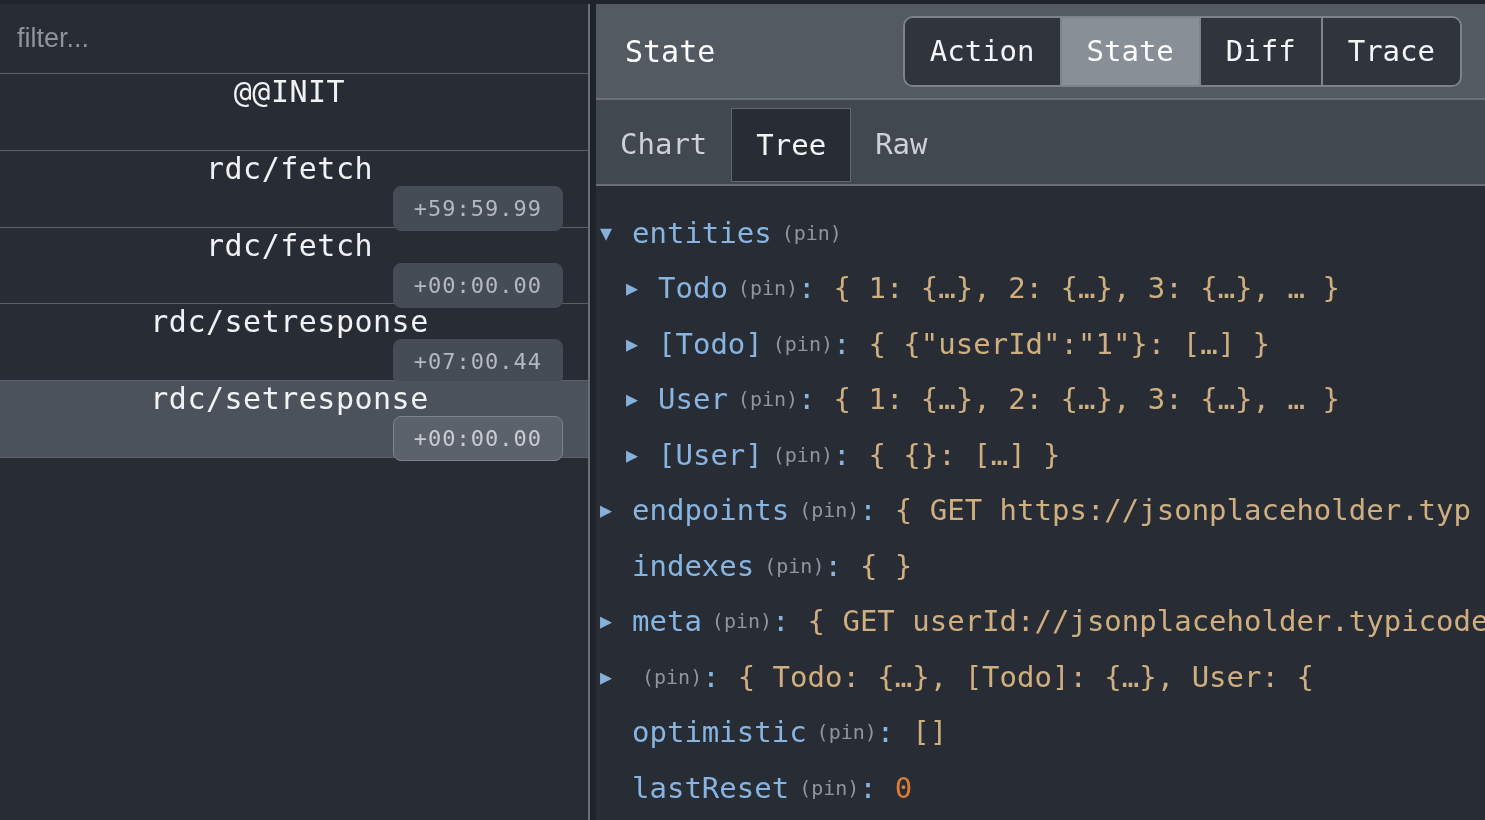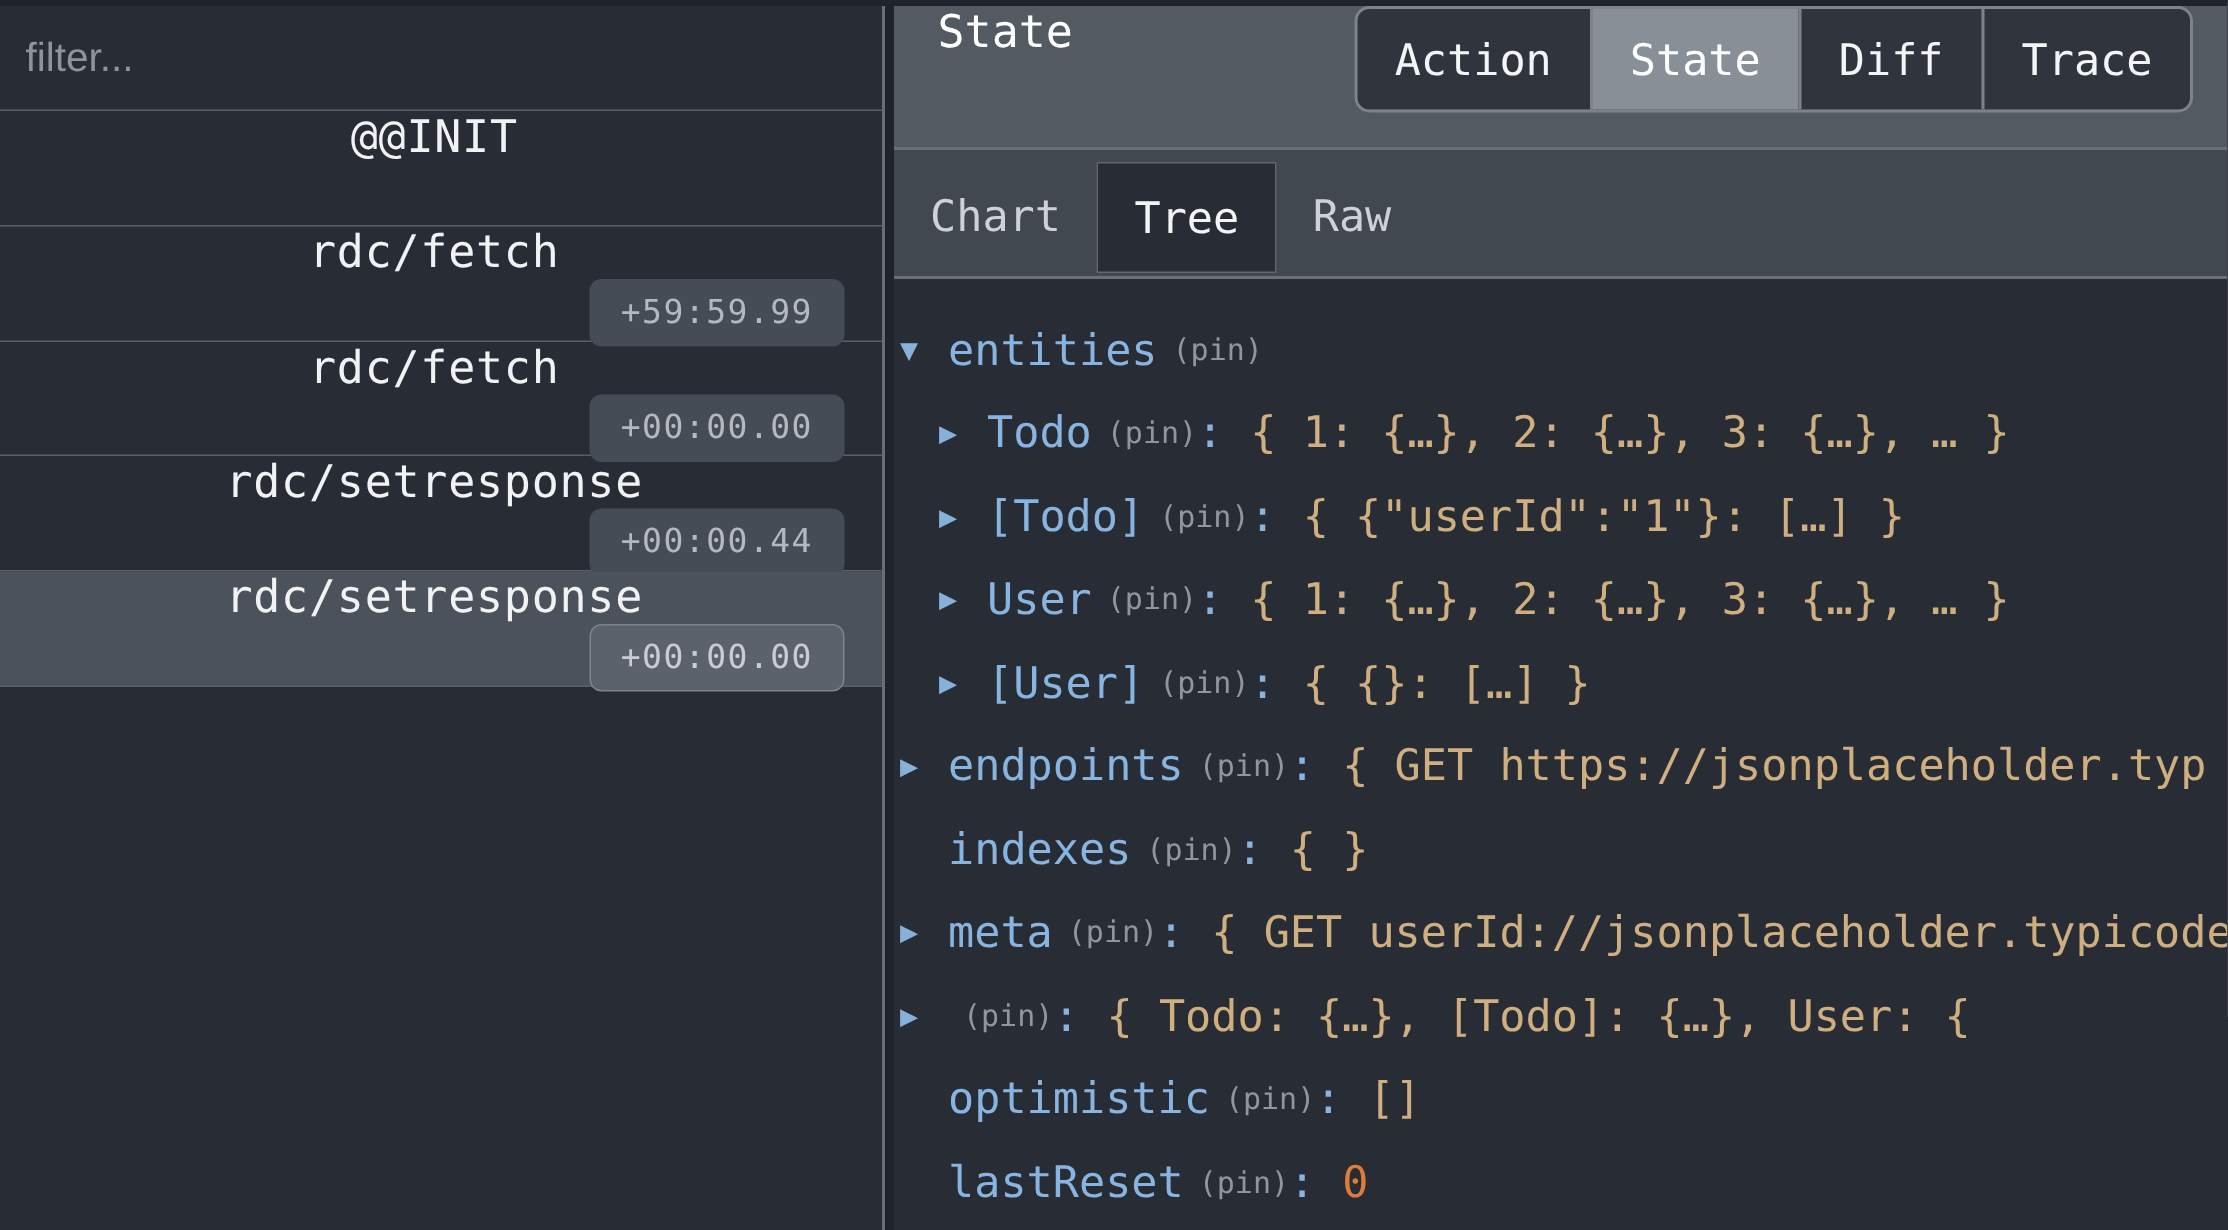--- a/index.html
+++ b/index.html
@@ -1,21 +1,21 @@
 <!DOCTYPE html>
 <html><head>
 <meta charset="utf-8">
 <style>
   * { margin:0; padding:0; box-sizing:border-box; }
   html,body { width:1485px; height:820px; overflow:hidden; background:#1f232a; }
   .app {
     width:1485px; height:820px;
     display:flex;
     border-top:4px solid #1f232a;
-    background:#a3a3a3;
+    background:#000000;
     font-family:"DejaVu Sans Mono","Liberation Mono",monospace;
   }
 
   
   .left-panel {
     width:590px; height:100%;
     background:#282c34;
     border-right:2px solid #686e76;
     display:flex; flex-direction:column;
   }
@@ -51,21 +51,21 @@
   
   .panel-divider { width:6px; height:100%; background:#1f232a; }
 
   
   .right-panel { flex:1; height:100%; display:flex; flex-direction:column; background:#282c34; overflow:hidden; }
 
   .inspector-header {
     height:96px; flex-shrink:0;
     background:#545a62;
     border-bottom:2px solid #6b7077;
-    display:flex; align-items:flex-start;
+    display:flex; align-items:center;
   }
   .inspector-title { margin-left:29px; font-size:30px; color:#ffffff; }
   .btn-group {
     margin-left:auto; margin-right:23px;
     display:flex; height:71px;
     border:2px solid #7d838a; border-radius:10px;
     overflow:hidden;
   }
   .tab-btn {
     height:100%; display:flex; align-items:center;
@@ -135,21 +135,21 @@
     <span class="badge">+59:59.99</span>
   </div>
 
   <div class="action-row">
     <span class="action-name">rdc/fetch</span>
     <span class="badge">+00:00.00</span>
   </div>
 
   <div class="action-row">
     <span class="action-name">rdc/setresponse</span>
-    <span class="badge">+00:00.44</span>
+    <span class="badge">+07:00.44</span>
   </div>
 
   <div class="action-row selected">
     <span class="action-name">rdc/setresponse</span>
     <span class="badge">+00:00.00</span>
   </div>
 </div>
   </div>
 
   <div class="panel-divider"></div>

